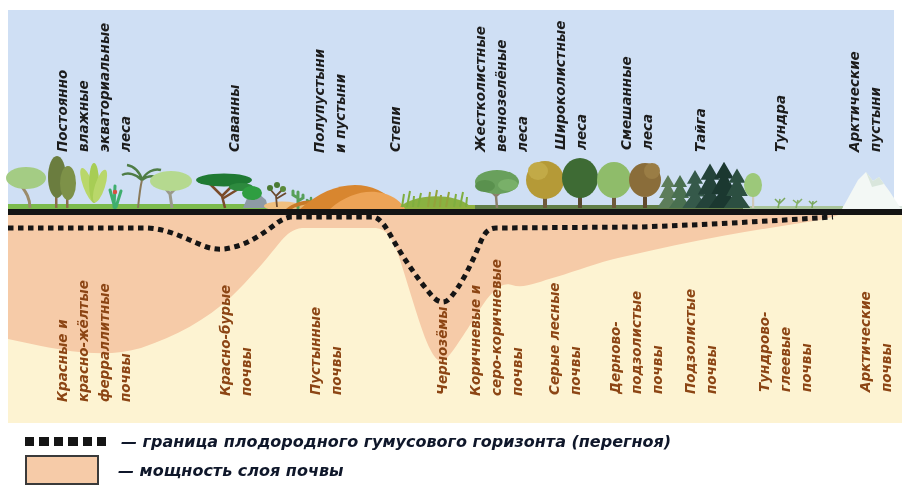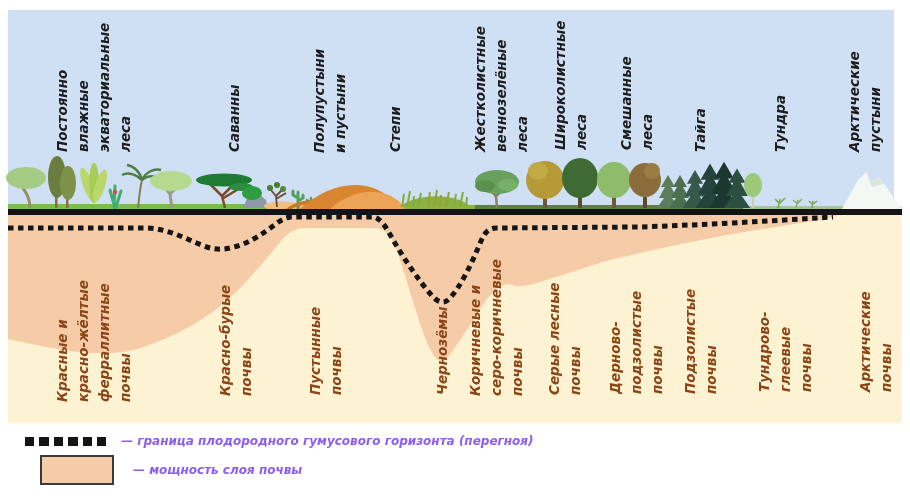--- a/index.html
+++ b/index.html
@@ -10,31 +10,31 @@
   .scene-svg{position:absolute;left:0;top:0;}
   .vlabel{
     position:absolute;transform-origin:0 0;transform:rotate(-90deg);
     white-space:pre-line;font-style:italic;font-weight:bold;
     line-height:21px;width:max-content;pointer-events:none;
   }
   .biome-label{font-size:13.5px;color:#1c1c1c;}
   .soil-label{font-size:13.5px;color:#8c4514;}
   .legend-row{position:absolute;display:flex;align-items:center;}
   .legend-row-1{left:25px;top:431px;height:20px;}
-  .legend-row-2{left:40px;top:454px;height:32px;}
+  .legend-row-2{left:25px;top:454px;height:32px;}
   .legend-dots{
     width:82px;height:9px;margin-right:14px;flex:none;
     background:repeating-linear-gradient(90deg,#151515 0 9px,transparent 9px 14.5px);
   }
   .legend-swatch{
     width:74px;height:30px;margin-right:19px;flex:none;
     background:#f6cba8;border:2px solid #3a3a3a;box-sizing:border-box;
   }
   .legend-text{
-    font-size:12px;font-weight:bold;font-style:italic;color:#8b5cf6;white-space:nowrap;
+    font-size:16px;font-weight:bold;font-style:italic;color:#0f172a;white-space:nowrap;
   }
 </style>
 </head>
 <body>
 
 <div class="stage">
 
   <svg class="scene-svg" width="910" height="428" viewBox="0 0 910 428">
 
     <rect x="8" y="10" width="886" height="199" fill="#cfdff4"></rect>

